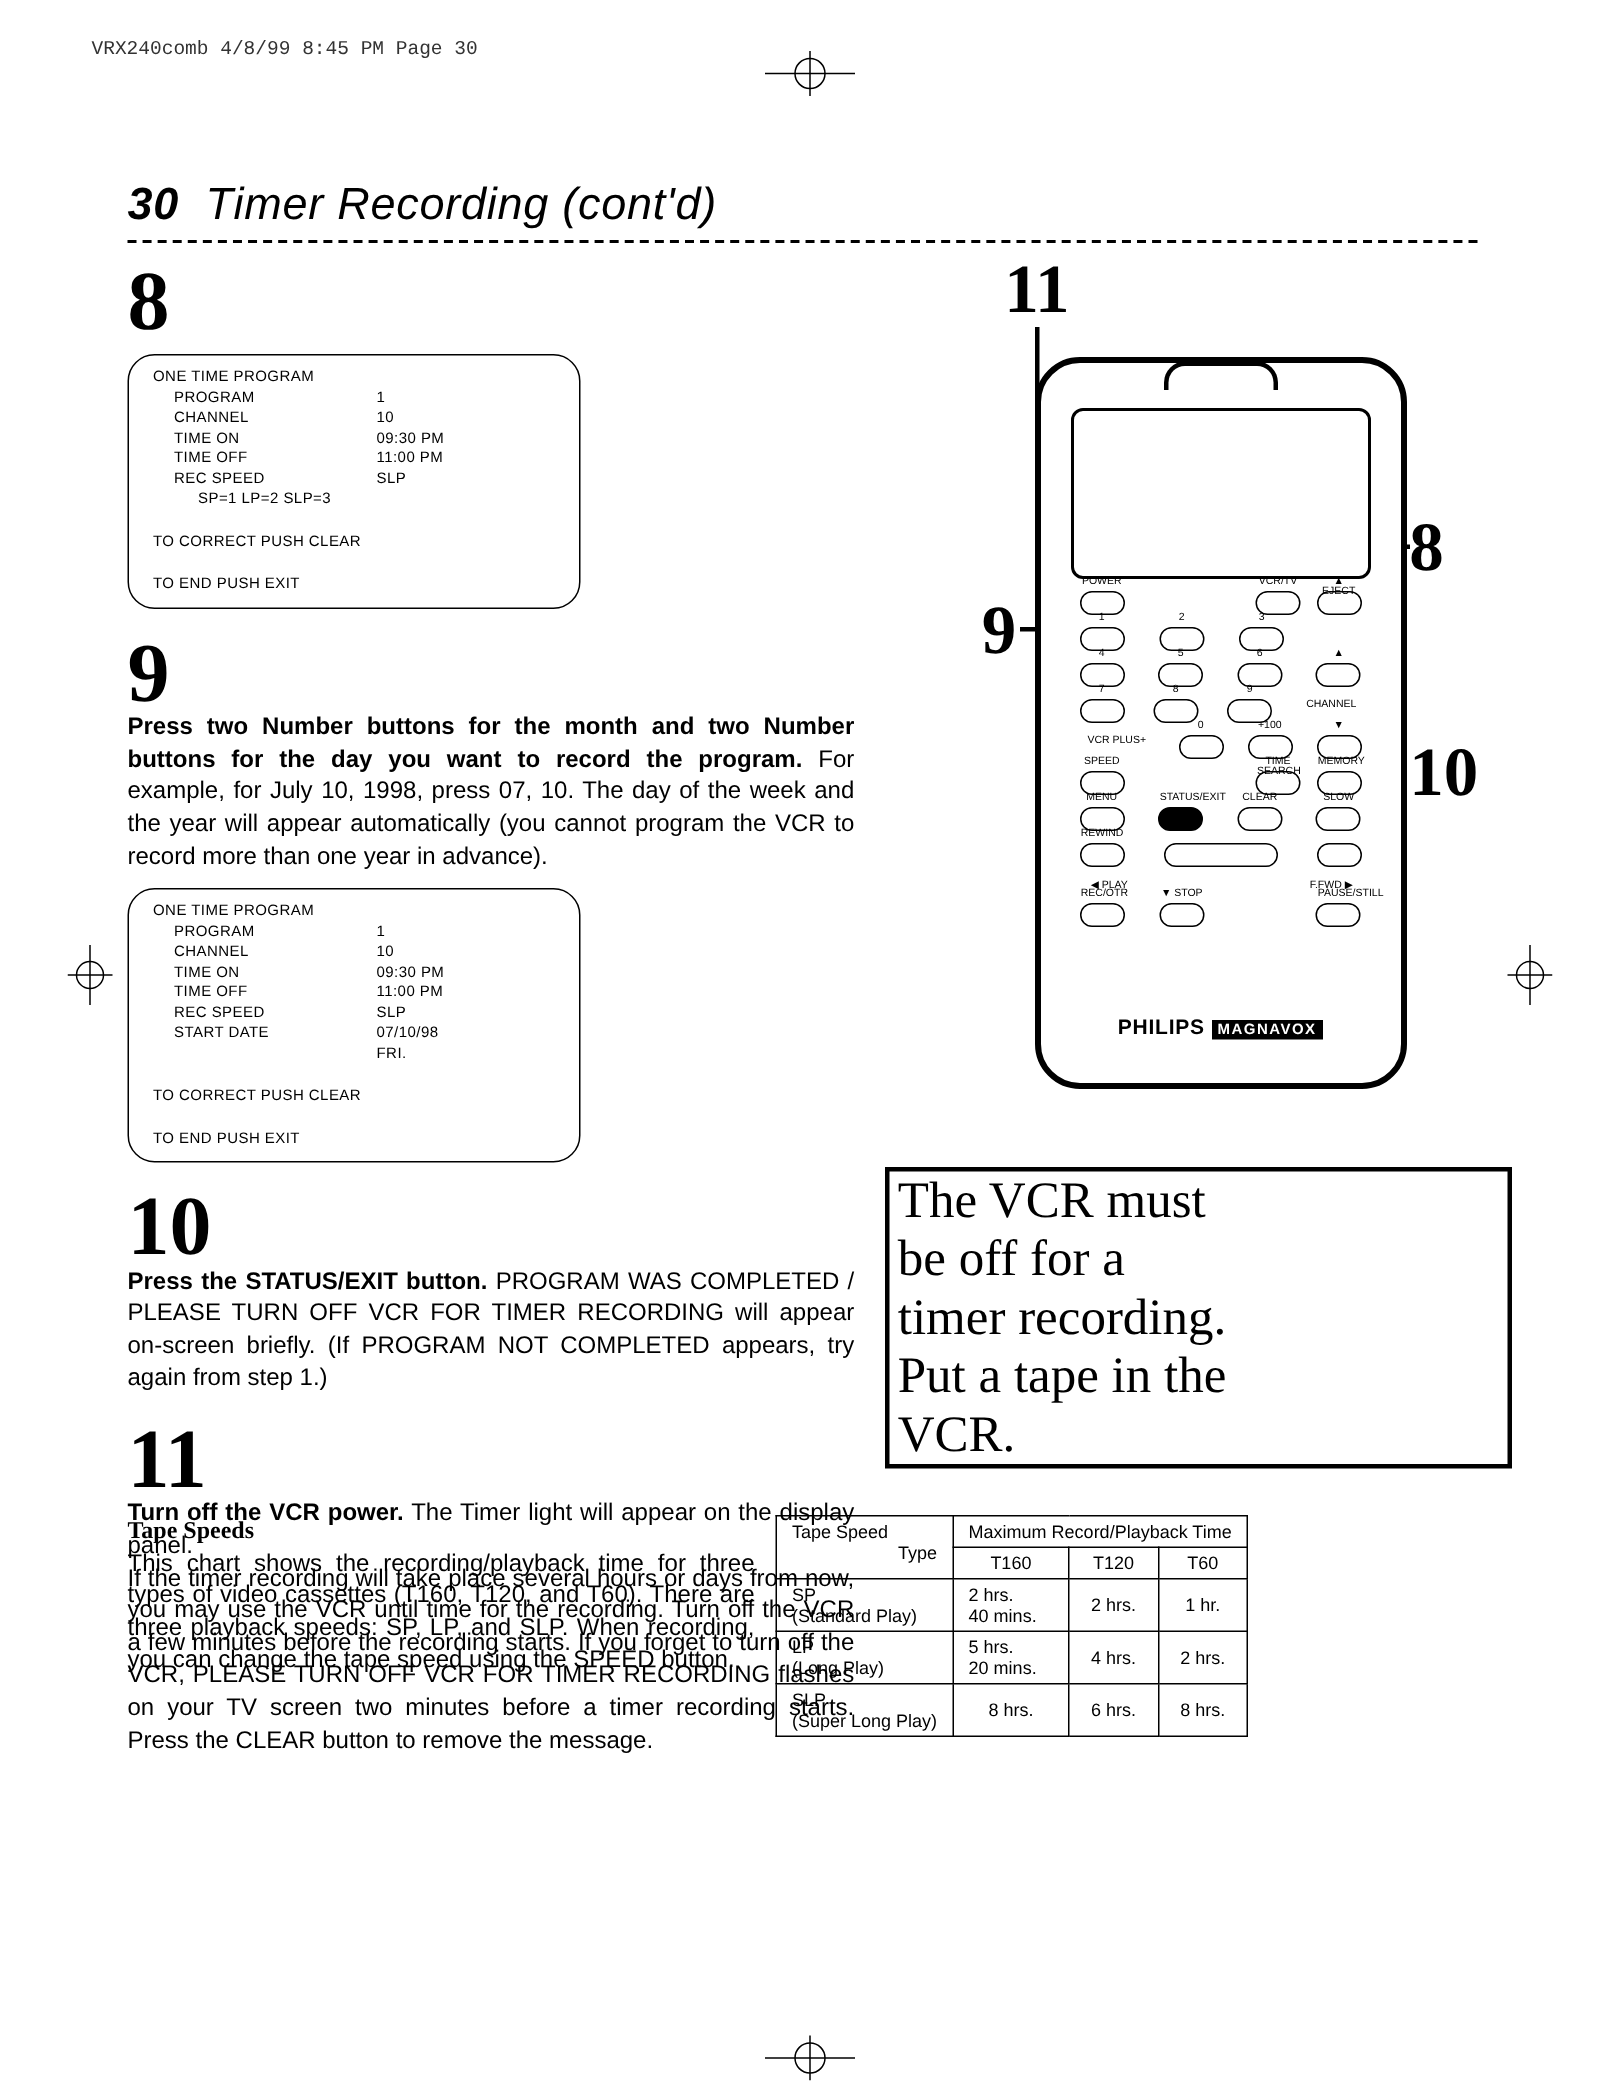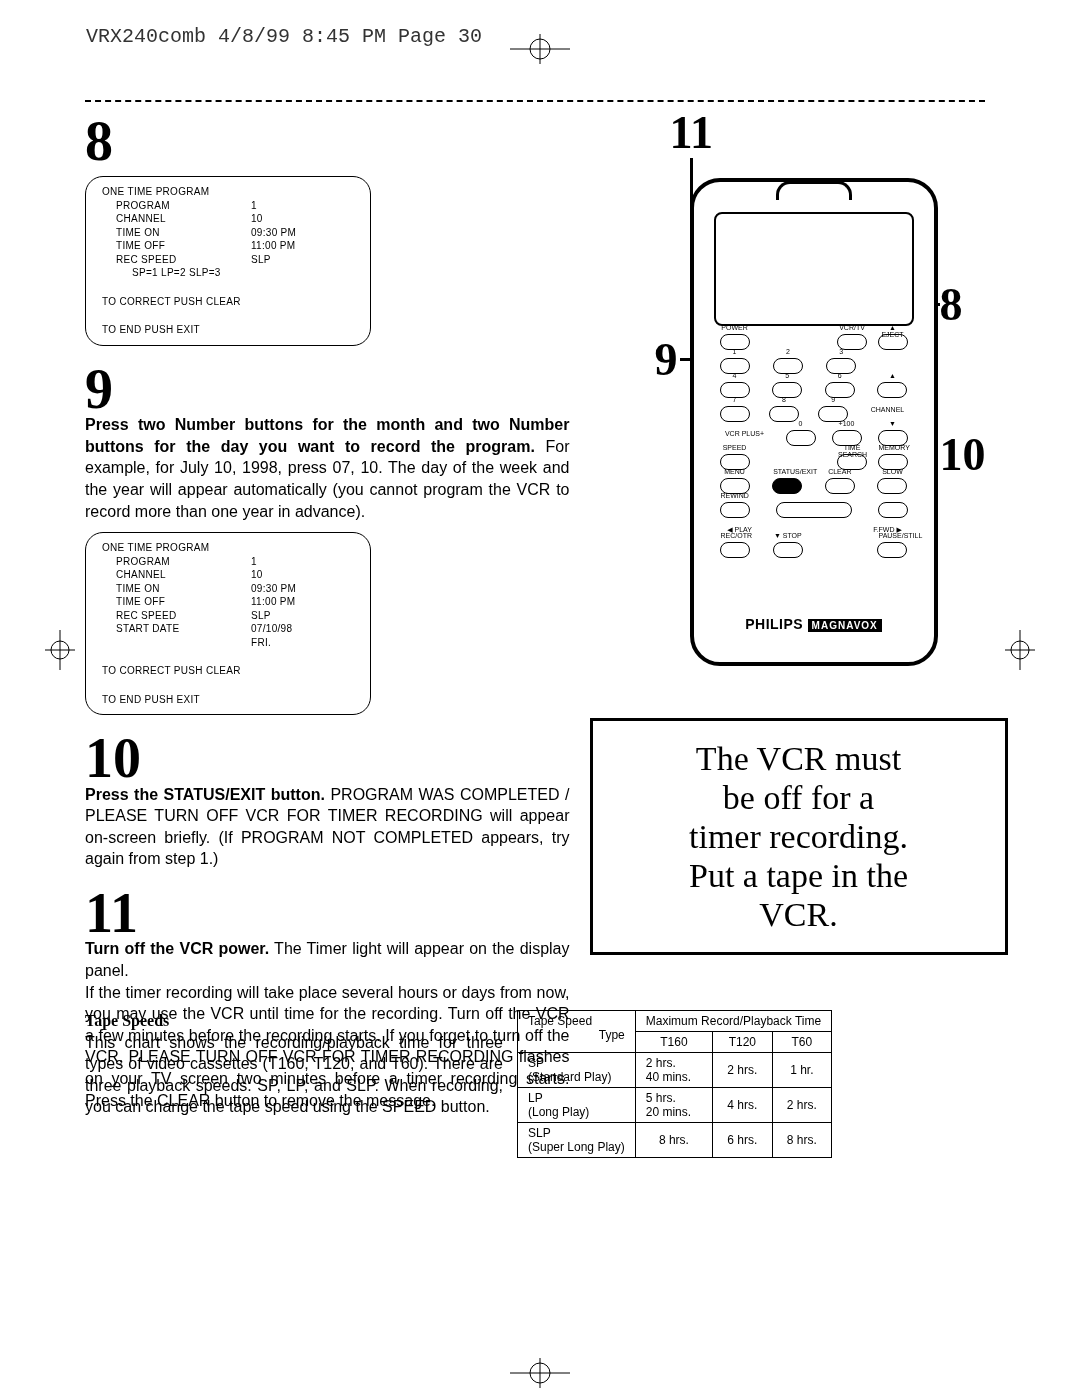--- a/index.html
+++ b/index.html
@@ -8,22 +8,22 @@
     background: #fff;
     font-family: "Helvetica Neue", Arial, sans-serif;
     color: #000;
     width: 1080px;
     height: 1397px;
     position: relative;
   }
   .page-header {
     position: absolute;
     top: 25px;
-    left: 86px;
-    font-size: 20px;
+    left: 61px;
+    font-size: 13px;
     font-family: "Courier New", monospace;
     color: #333;
   }
   .crop-tl, .crop-br { position: absolute; font-size: 16px; }
   .crop-tl { top: 34px; left: 490px; }
   .crop-br { bottom: 5px; left: 490px; }
   .crop-left { position: absolute; top: 630px; left: 45px; }
   .crop-right { position: absolute; top: 630px; right: 45px; }
 
   .content {
@@ -82,21 +82,21 @@
     line-height: 1.35;
     text-align: justify;
   }
   .body-text .b { font-weight: 700; }
 
   
   .osd {
     border: 1.5px solid #000;
     border-radius: 18px;
     width: 260px;
-    padding: 8px 12px 8px 12px;
+    padding: 8px 28px 8px 12px;
     margin-top: 10px;
     font-size: 10px;
     line-height: 1.35;
     letter-spacing: 0.3px;
   }
   .osd-row { display: flex; gap: 40px; }
   .osd-row .l { width: 95px; }
   .osd-row .v { }
   .osd-title { text-align: left; padding-left: 4px; }
   .osd-footer { margin-top: 15px; padding-left: 4px;}
@@ -171,22 +171,21 @@
     height: 0;
   }
 
   
   .warn-box {
     position: absolute;
     top: 610px;
     left: 0;
     width: 400px;
     border: 3px solid #000;
-    padding: 18px 6px;
-    text-align: center;
+    padding: 0 6px;
   }
   .warn-box div {
     font-family: "Times New Roman", Georgia, serif;
     font-size: 34px;
     line-height: 1.15;
     font-weight: 400;
   }
 
   
   .tape-section {
@@ -242,20 +241,24 @@
       <line x1="20" y1="20" x2="50" y2="20" stroke="#000"></line>
       <line x1="35" y1="0" x2="35" y2="40" stroke="#000"></line>
       <circle cx="35" cy="20" r="9" stroke="#000" fill="none"></circle>
     </svg>
 </div>
 
 <div class="page-header">VRX240comb  4/8/99 8:45 PM  Page 30</div>
 
 <div class="content">
 
+  <div class="title-row">
+    <span class="page-num">30</span>
+    &nbsp;<span>Timer Recording (cont'd)</span>
+  </div>
   <hr class="dashline">
 
   <div class="cols">
 
     <div class="left-col">
 
       <div class="step-num">8</div>
 
       <div class="osd">
         <div class="osd-title">ONE TIME PROGRAM</div>

